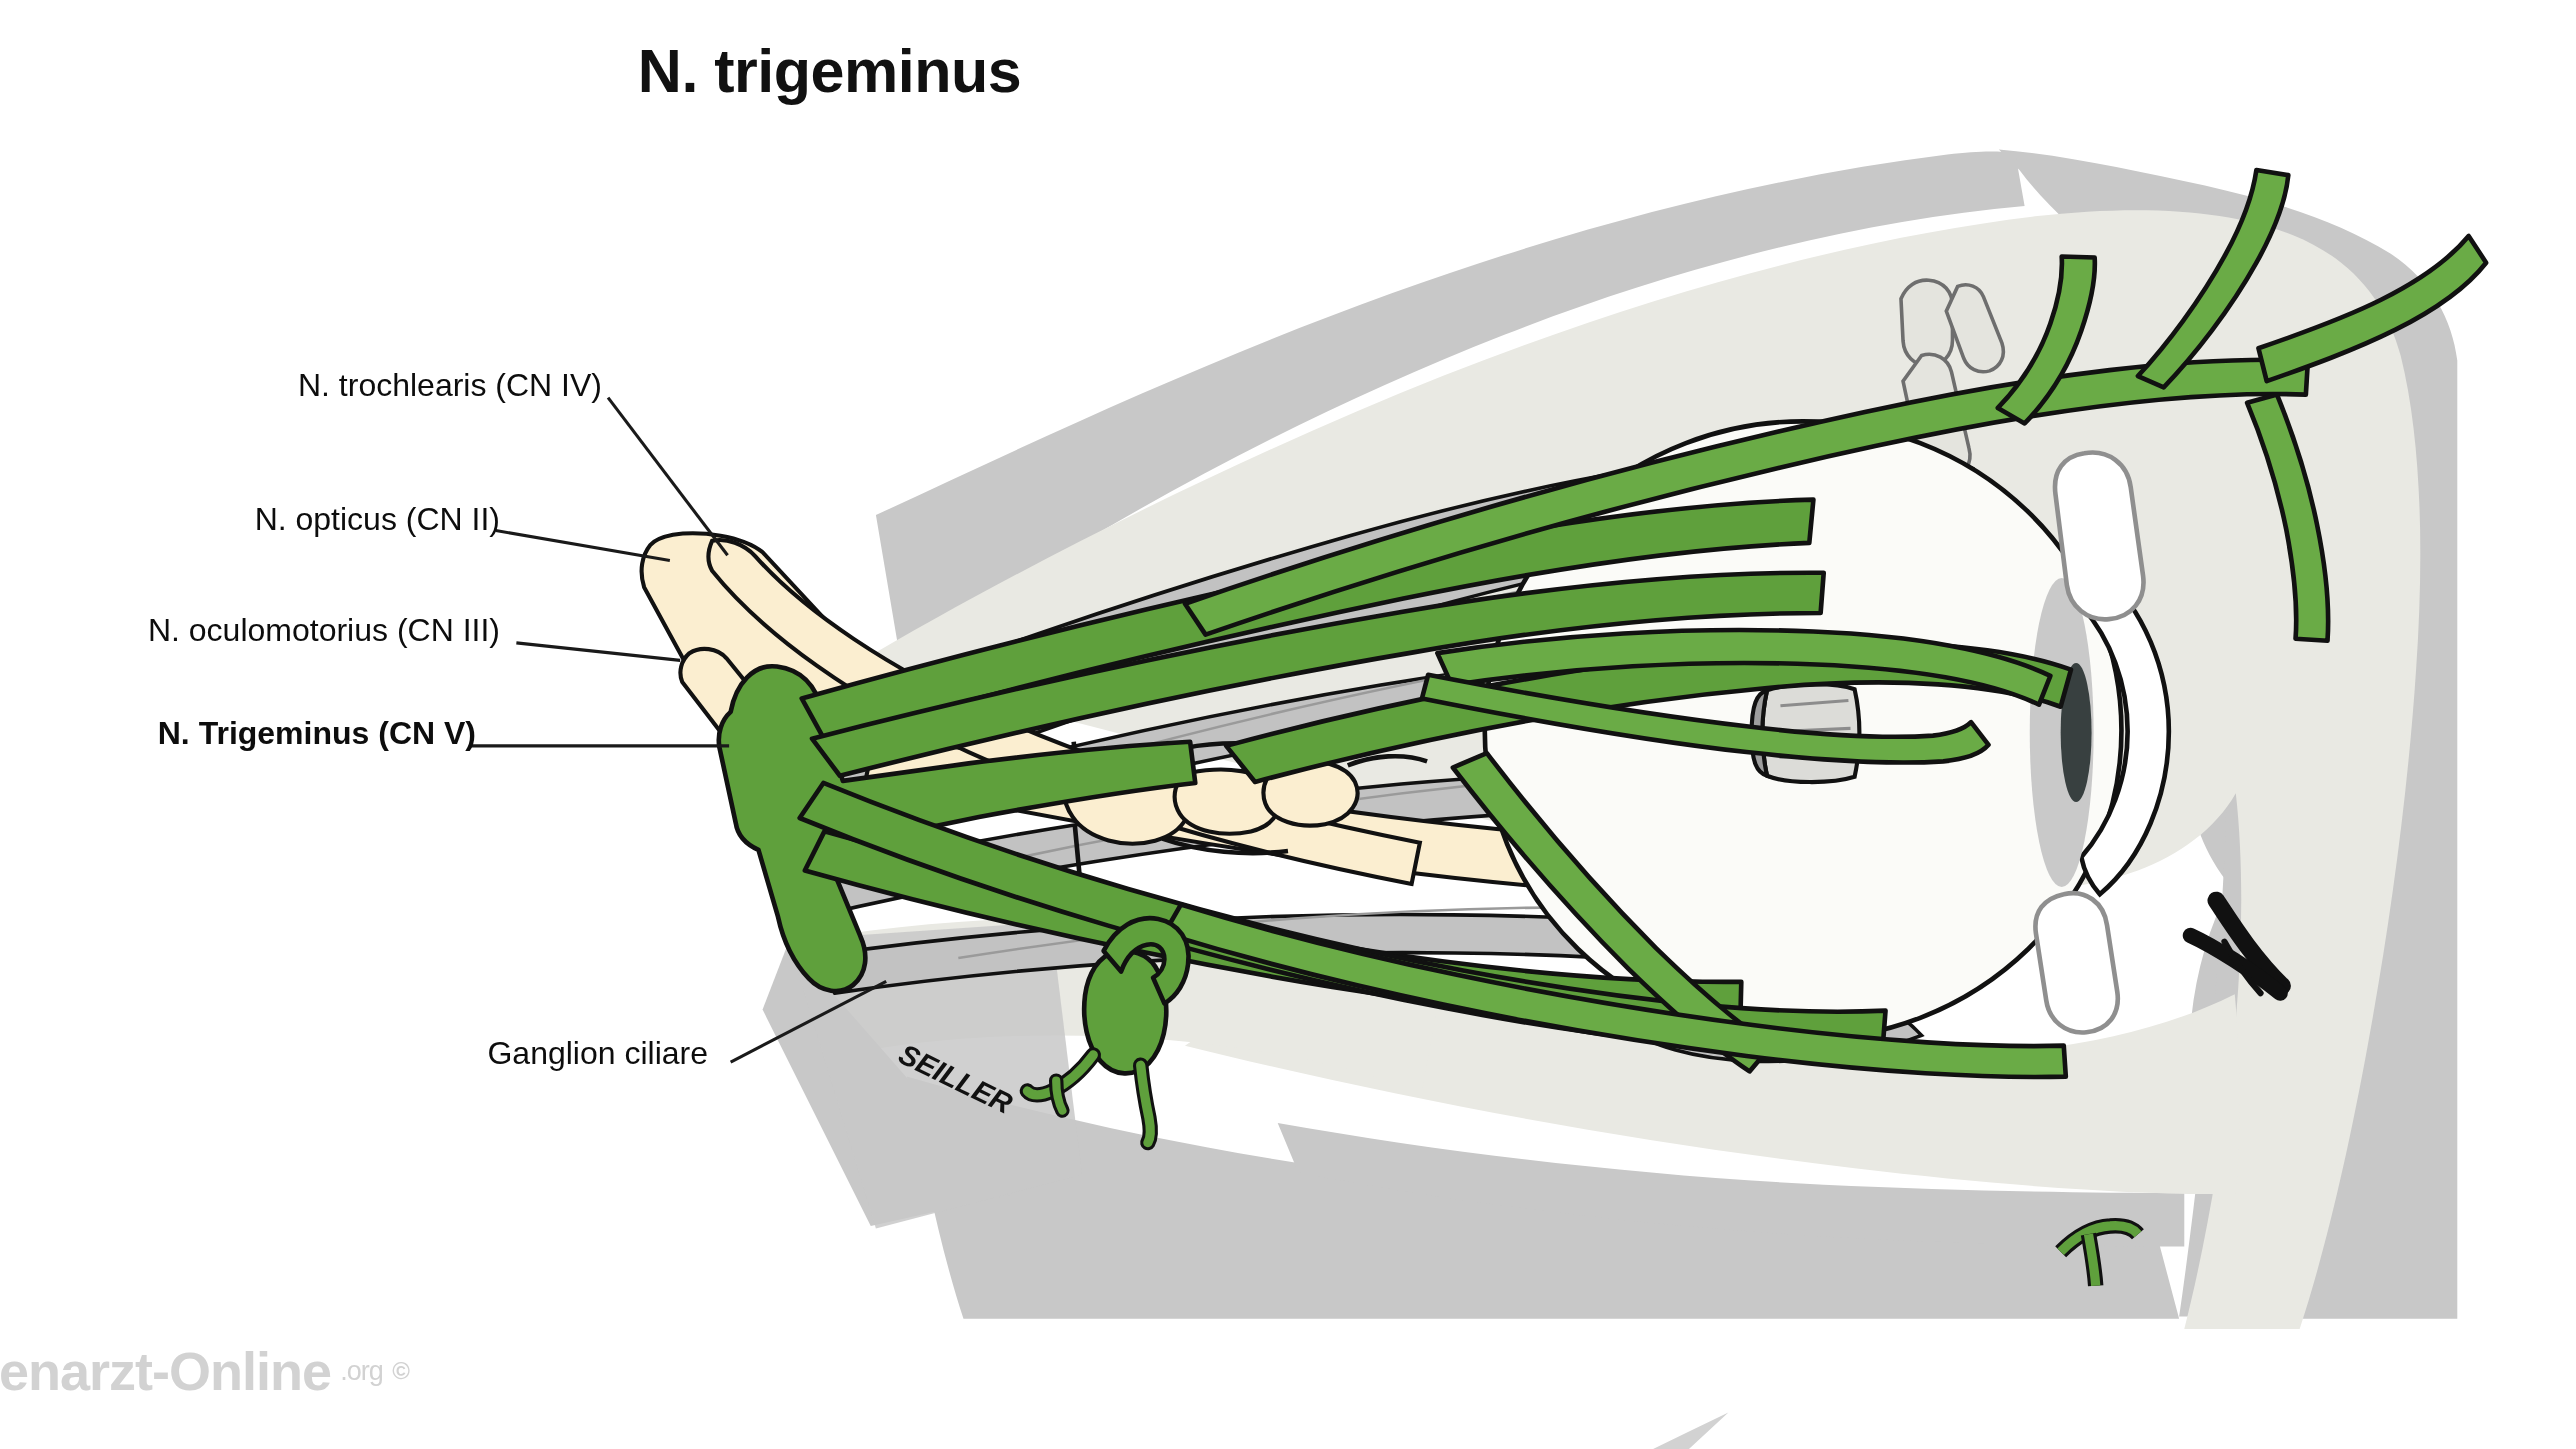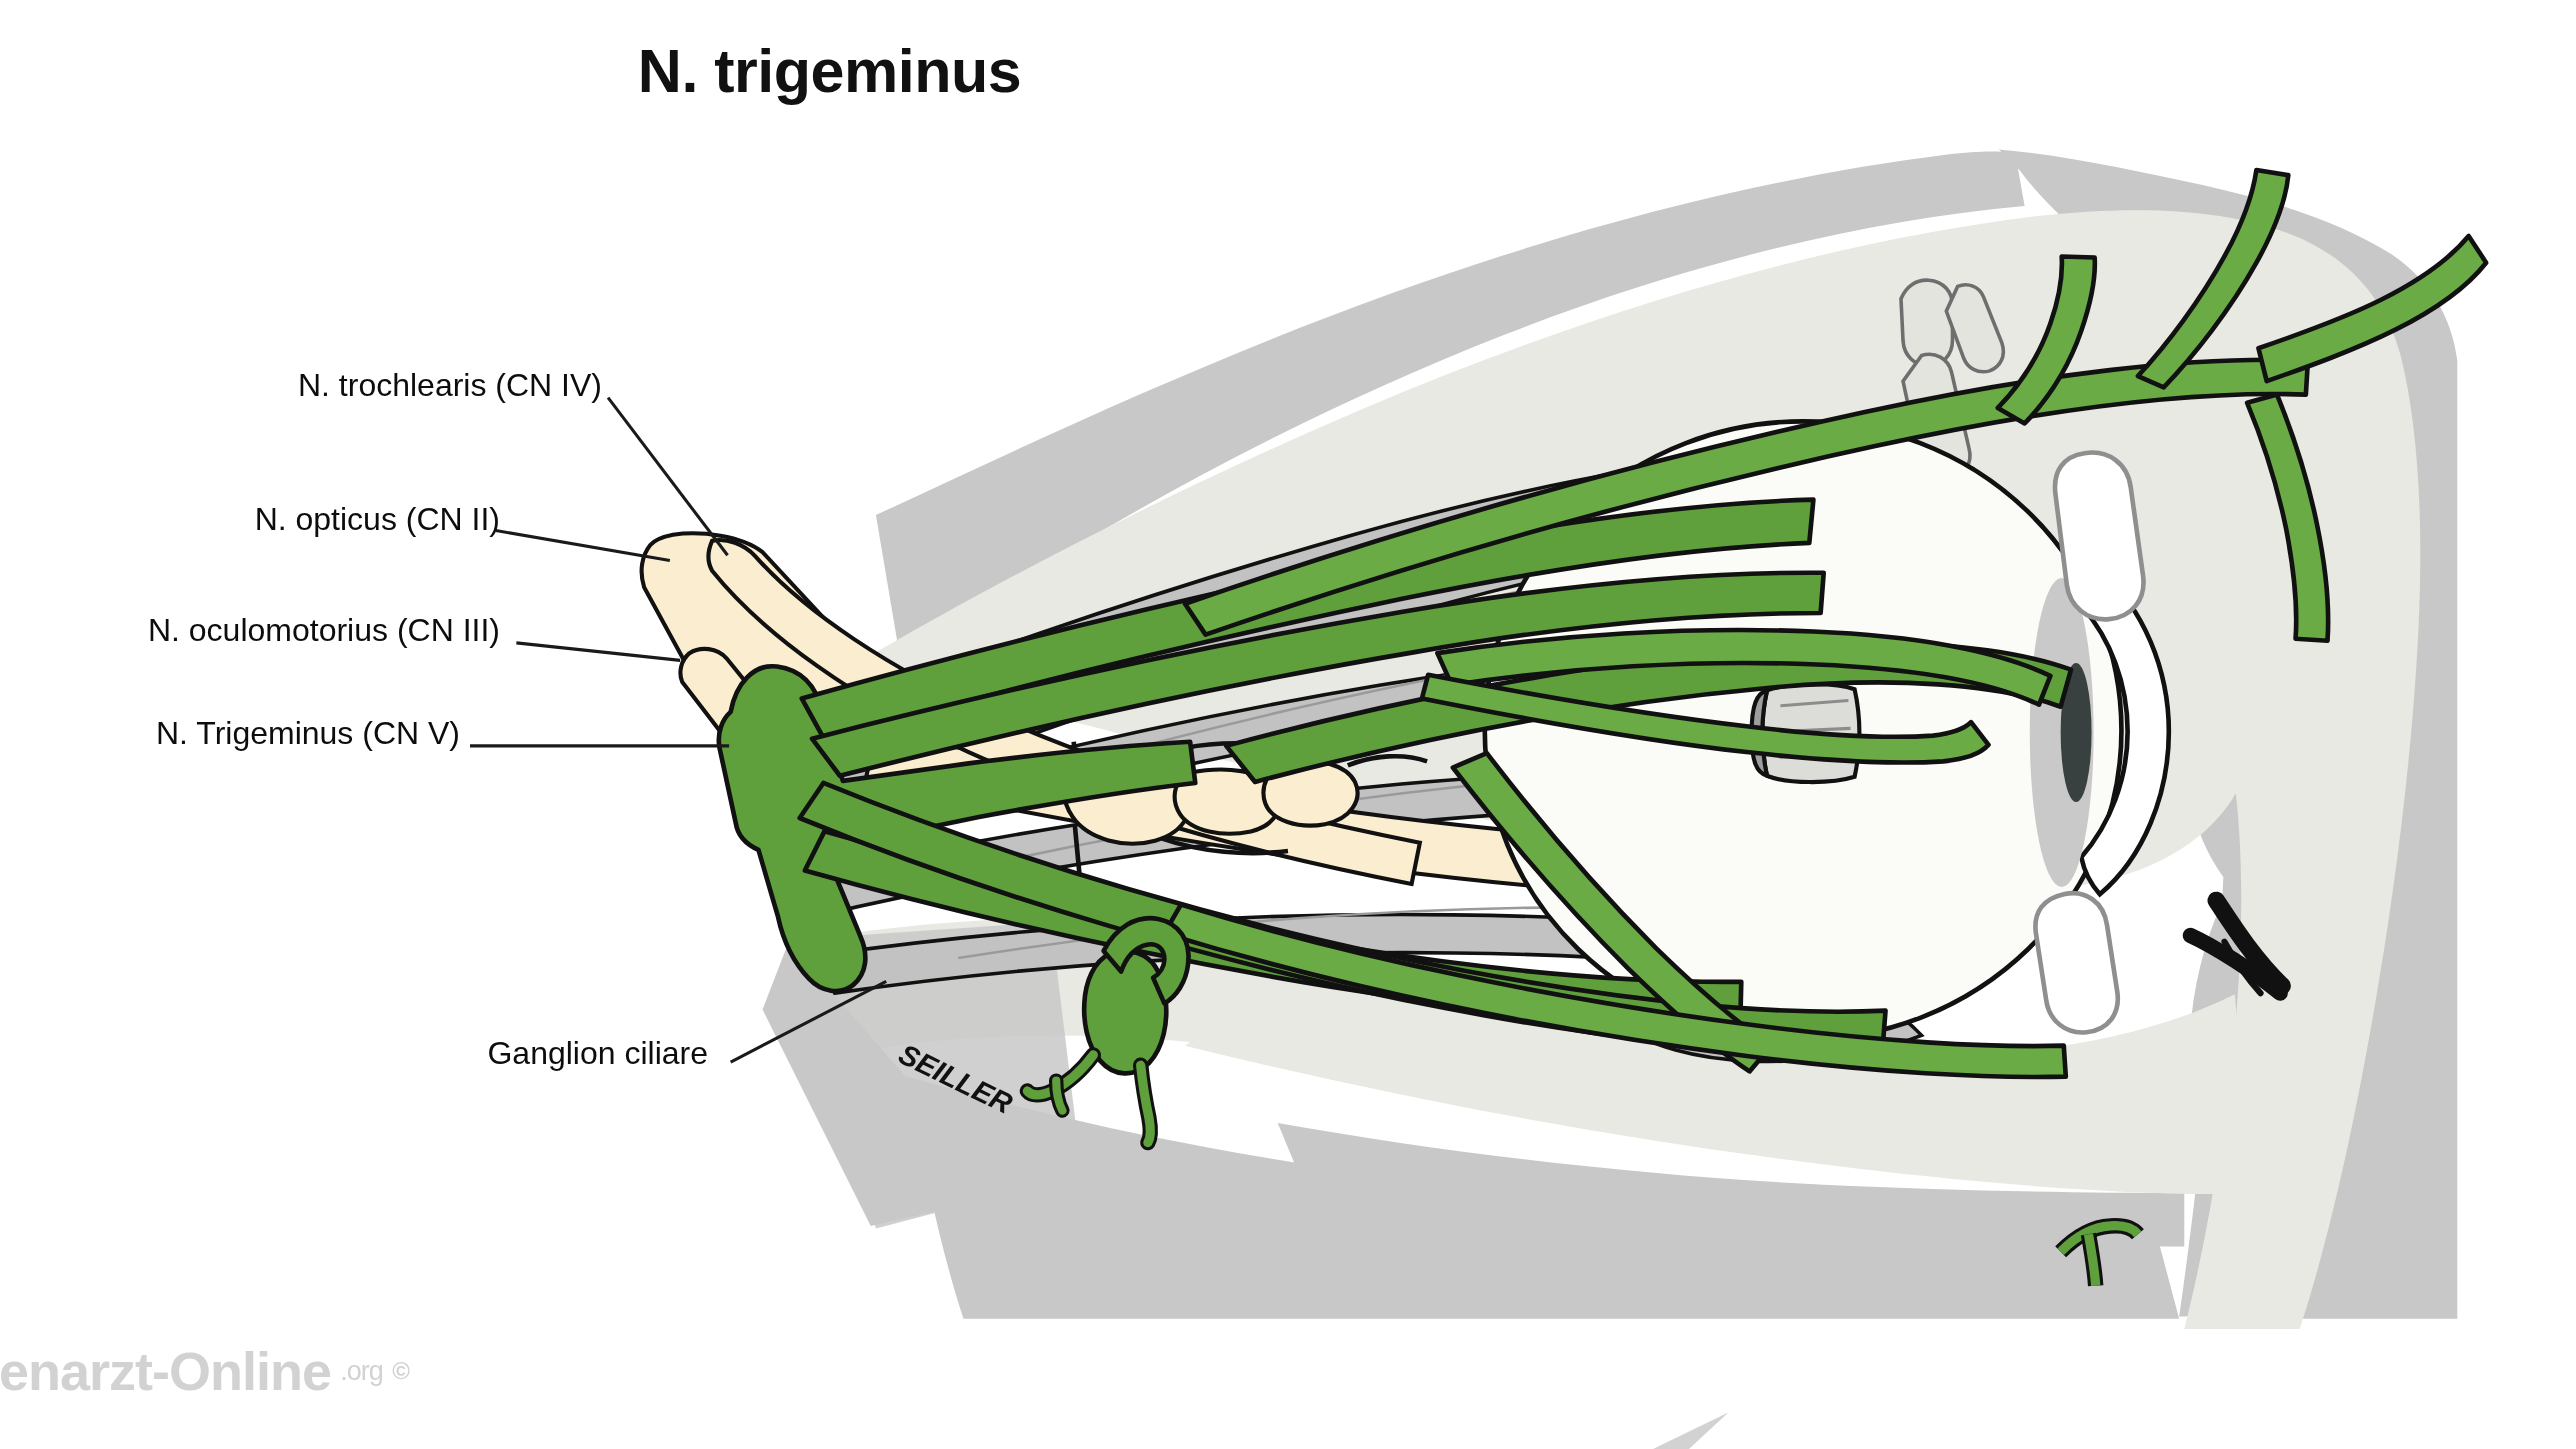--- a/index.html
+++ b/index.html
@@ -324,21 +324,21 @@
     <text x="1740" y="2060" font-family="Liberation Sans, sans-serif" font-size="56" font-weight="bold" font-style="italic" fill="#111111" transform="rotate(26 1740 2060)" id="sig-text">SEILLER</text>
   </svg>
 
   <div class="title">
     <span>N. trigeminus</span>
   </div>
 
   <div class="lbl r" style="left:602px;top:367px;">N. trochlearis (CN IV)</div>
   <div class="lbl r" style="left:500px;top:501px;">N. opticus (CN II)</div>
   <div class="lbl r" style="left:500px;top:612px;">N. oculomotorius (CN III)</div>
-  <div class="lbl r" style="left:460px;top:715px;">N. Trigeminus (CN V)</div>
+  <div class="lbl r" style="left:476px;top:715px;font-weight:bold;">N. Trigeminus (CN V)</div>
   <div class="lbl r" style="left:708px;top:1035px;">Ganglion ciliare</div>
 
   <div class="wm">
     <div class="wm-inner">
       <svg width="77" height="62" viewBox="0 0 150 120">
         <path d="M120,6 C70,30 30,56 10,62 C30,68 70,94 120,118
                  C96,96 84,80 84,62 C84,44 96,28 120,6 Z" fill="#d2d2d2"></path>
         <ellipse cx="58" cy="62" rx="17" ry="26" fill="#d2d2d2"></ellipse>
       </svg>
       <span>Augenarzt-Online</span>

